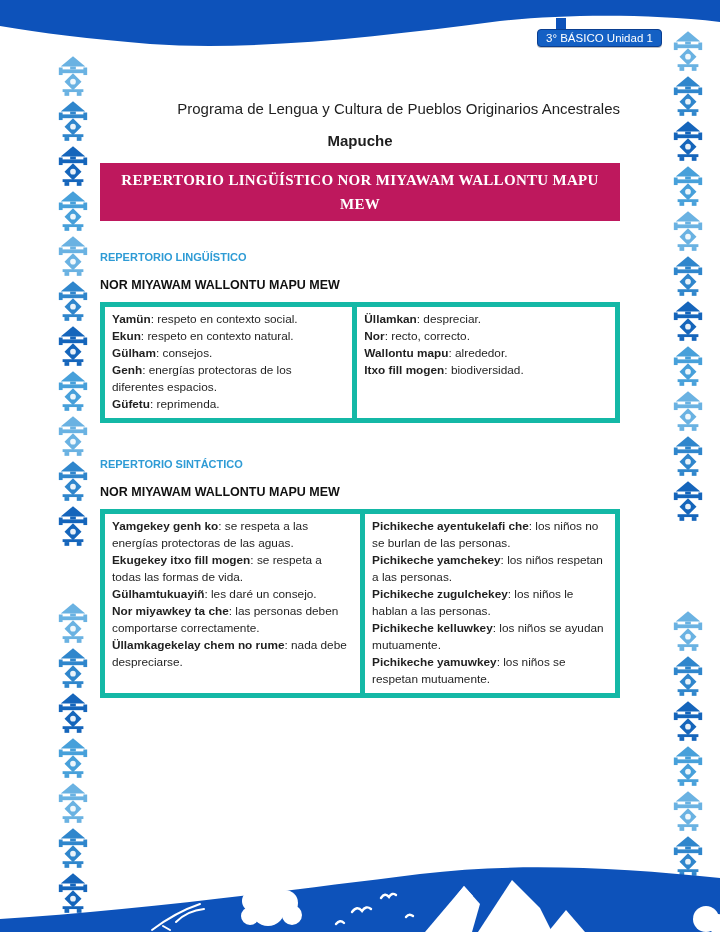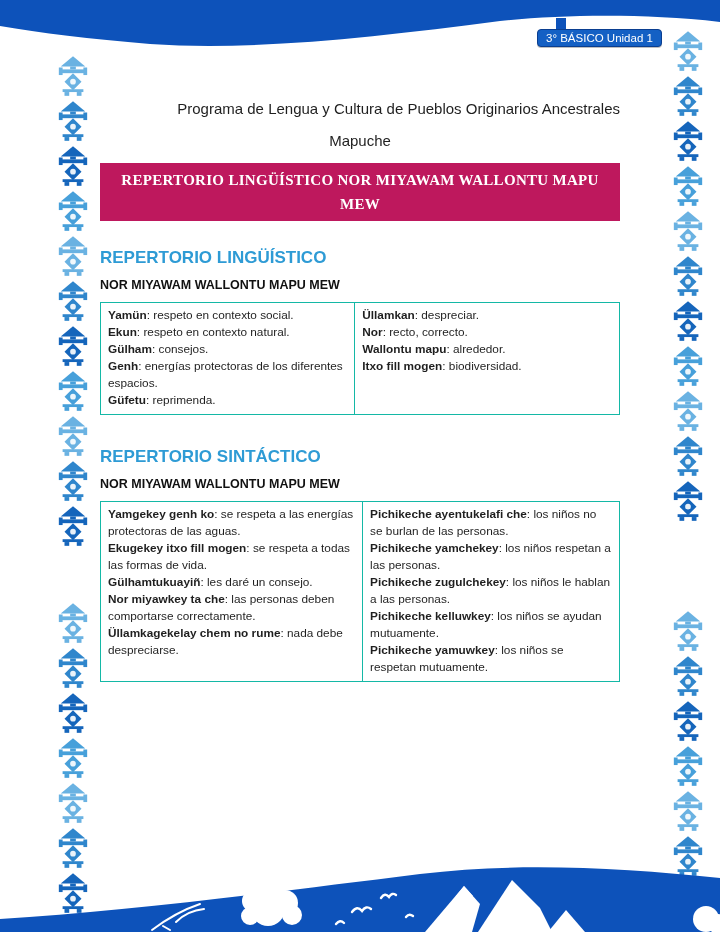--- a/index.html
+++ b/index.html
@@ -21,37 +21,37 @@
   
   .totem-seg{position:absolute;width:36px;display:flex;flex-direction:column;align-items:center;gap:3px;}
   .seg-l1{left:55px;top:55px;}
   .seg-l2{left:55px;top:602px;}
   .seg-r1{left:670px;top:30px;}
   .seg-r2{left:670px;top:610px;}
   .motif{display:block;}
   
   .content{position:absolute;left:100px;top:0;width:520px;}
   .doc-title{margin:99px 0 0 0;text-align:right;font-size:15px;font-weight:400;line-height:20px;}
-  .doc-subtitle{margin:12px 0 0 0;text-align:center;font-size:15px;font-weight:normal;line-height:20px;}
+  .doc-subtitle{margin:12px 0 0 0;text-align:center;font-size:15px;font-weight:bold;line-height:20px;}
   .banner{
     margin-top:12px;background:#be185d;padding:5px 4px;text-align:center;
   }
   .banner-line{
     font-family:"Liberation Serif",serif;font-weight:bold;color:#ffffff;
     font-size:15px;line-height:24px;letter-spacing:0.3px;
   }
-  .section-heading{color:#2E9BD5;font-weight:bold;font-size:17px;line-height:15px;margin-top:29px;}
+  .section-heading{color:#2E9BD5;font-weight:bold;font-size:11px;line-height:15px;margin-top:29px;}
   .section-heading.second{margin-top:34px;}
   .section-sub{font-weight:bold;font-size:12.5px;line-height:15px;margin-top:13px;color:#111;}
   table.vocab{
     width:100%;border-collapse:collapse;margin-top:9px;
     border:1.6px solid #2a2a2a;
   }
   table.vocab td{
-    border:1px solid #14b8a6;vertical-align:top;
+    border:5px solid #14b8a6;vertical-align:top;
     padding:4px 7px 5px 7px;font-size:11.8px;line-height:17px;
   }
   table.t1 td.col-left{width:49%;}
   table.t2 td.col-left{width:50.5%;}
   .entry b{font-weight:bold;}
   
   .footer-art{position:absolute;left:0;bottom:0;width:720px;height:120px;}
 </style>
 </head>
 <body>

